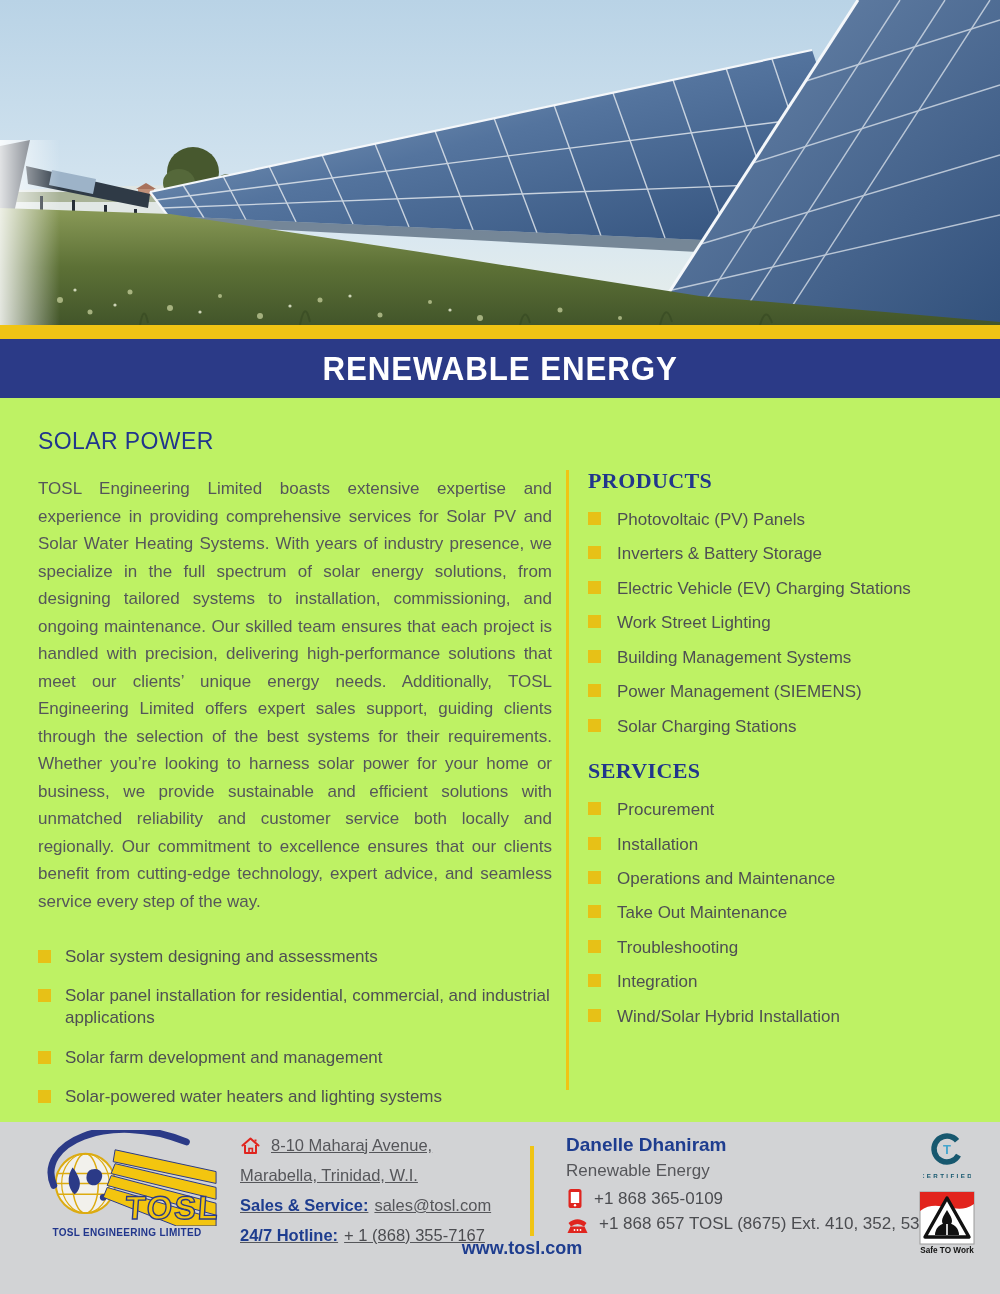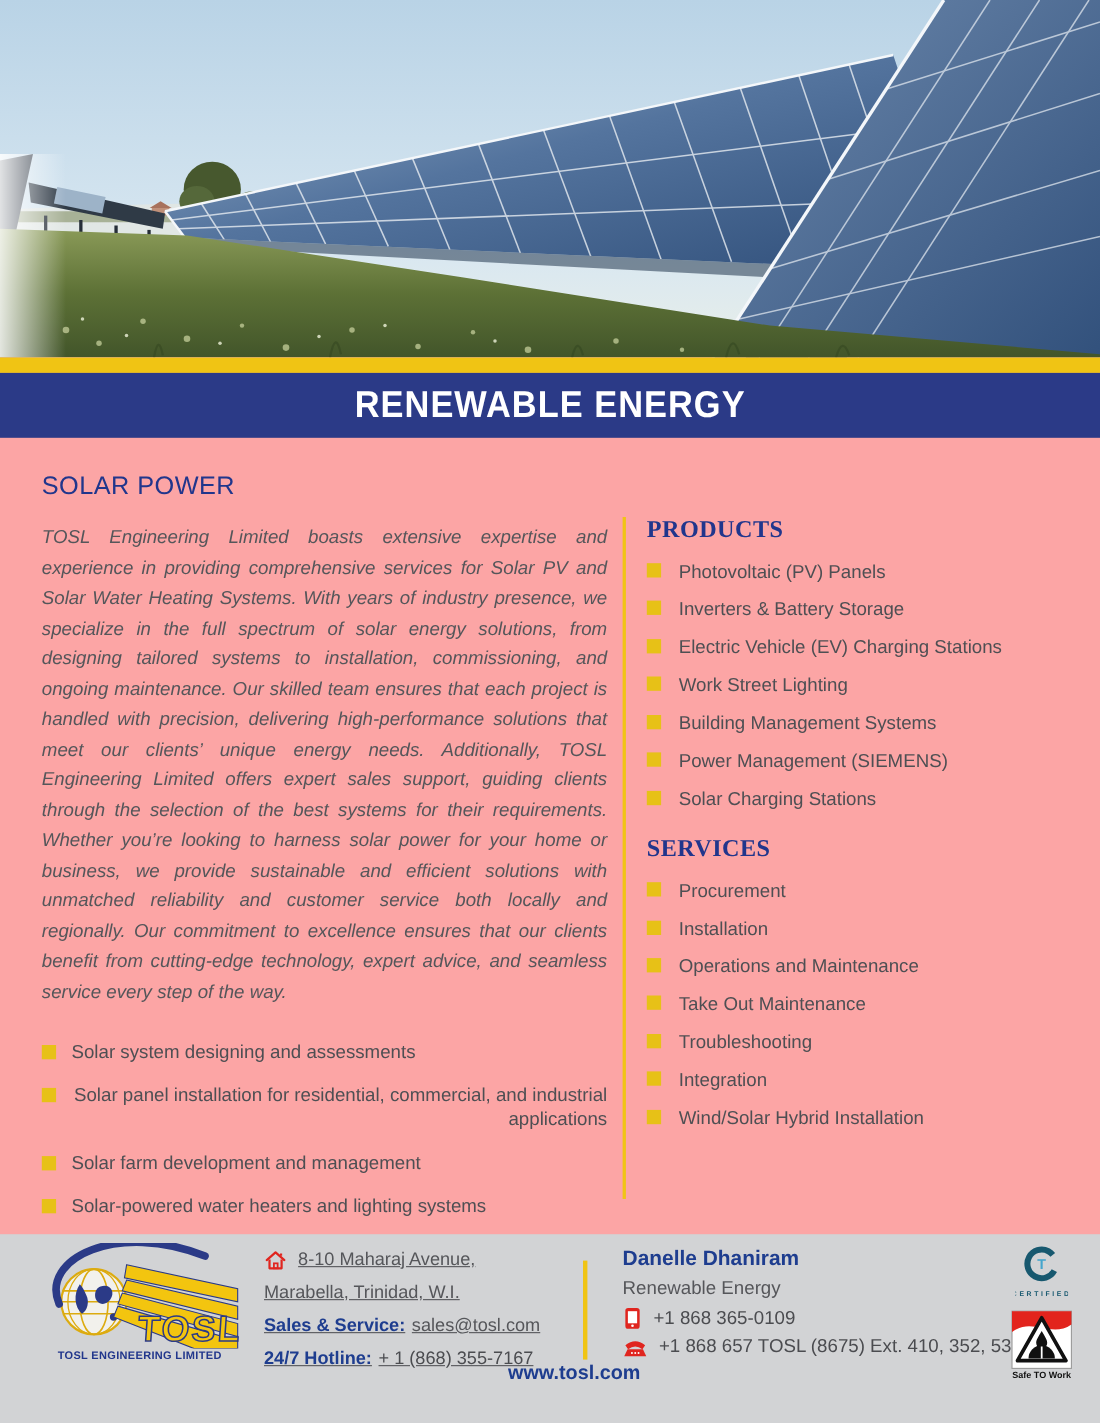--- a/index.html
+++ b/index.html
@@ -1,34 +1,34 @@
 <!DOCTYPE html>
 <html><head>
 <meta charset="utf-8">
 <style>
   * { box-sizing: border-box; margin: 0; padding: 0; }
   body { background:#888; font-family:"Liberation Sans", sans-serif; }
-  .page { position:relative; width:1000px; height:1294px; margin:0 auto; background:#fca5a5; overflow:hidden; }
+  .page { position:relative; width:1000px; height:1294px; margin:0 auto; background:#bef264; overflow:hidden; }
 
   
   .hero { position:absolute; left:0; top:0; width:1000px; height:325px; }
   .hero svg { display:block; width:100%; height:100%; }
 
   .stripe { position:absolute; left:0; top:325px; width:1000px; height:14px; background:#f0c414; }
 
   .banner { position:absolute; left:0; top:339px; width:1000px; height:59px; background:#2b3a87;
             display:flex; align-items:center; justify-content:center; }
   .banner h1 { color:#ffffff; font-size:34px; font-weight:bold; letter-spacing:1px; transform:scaleX(.92); }
 
   
   .left-col { position:absolute; left:38px; top:428px; width:514px; }
   .left-col h2 { color:#21368c; font-size:23px; font-weight:normal; letter-spacing:.4px; margin-bottom:20px; }
-  .left-col p { color:#55565a; font-size:17px; line-height:1.62; text-align:justify;font-style:italic; }
-
-  ul.sq-list { list-style:none;text-align:right; }
+  .left-col p { color:#55565a; font-size:17px; line-height:1.62; text-align:justify; }
+
+  ul.sq-list { list-style:none; }
   ul.sq-list li { display:flex; align-items:flex-start; color:#4e4f53; font-size:17px; line-height:1.32; }
   .left-col ul.sq-list { margin-top:30px; }
   .left-col ul.sq-list li { margin-bottom:17px; }
   .bullet { flex:none; width:13px; height:13px; background:#e7c117; margin:4px 14px 0 0; }
 
   
   .v-divider { position:absolute; left:566px; top:470px; width:3px; height:620px; background:#f0c414; }
 
   
   .right-col { position:absolute; left:588px; top:468px; width:404px; }

